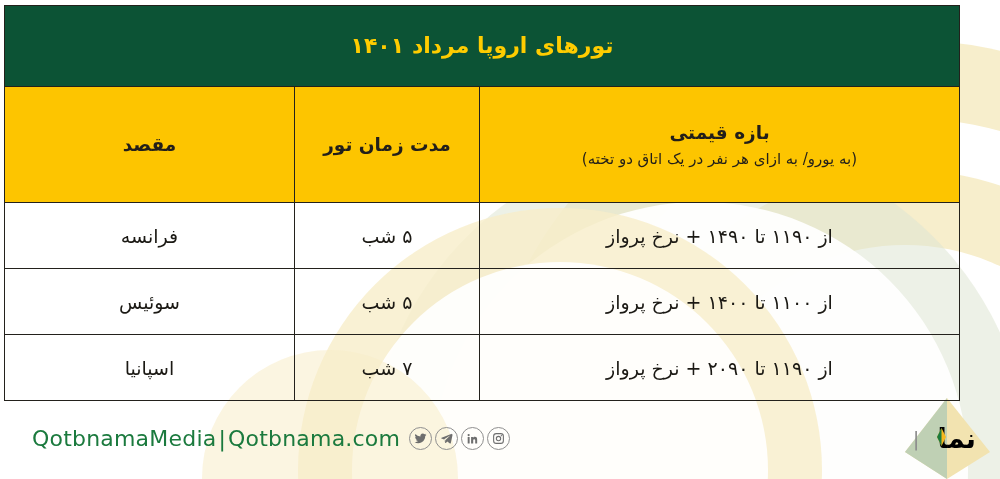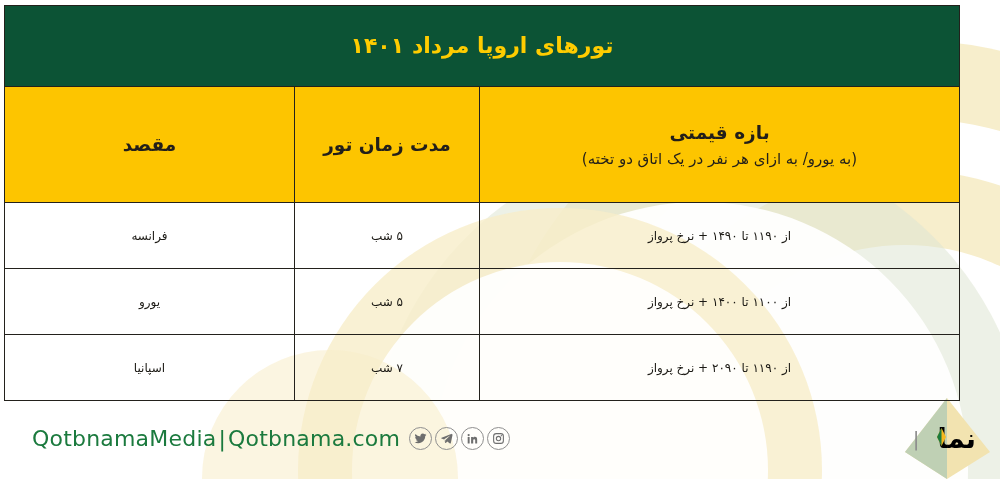--- a/index.html
+++ b/index.html
@@ -83,21 +83,21 @@
     display: block;
     font-size: 15px;
     line-height: 1.6;
     font-weight: normal;
   }
 
   .body-cell {
     background: transparent;
     color: #1b1914;
     height: 65px;
-    font-size: 12px;
+    font-size: 19px;
     font-weight: normal;
   }
 
   
   col.col-dest { width: 290px; }
   col.col-dur  { width: 185px; }
   col.col-price{ width: 480px; }
 
   
   .footer {
@@ -237,21 +237,21 @@
       </thead>
       <tbody>
         <tr>
           <td class="body-cell">از ۱۱۹۰ تا ۱۴۹۰ + نرخ پرواز</td>
           <td class="body-cell">۵ شب</td>
           <td class="body-cell">فرانسه</td>
         </tr>
         <tr>
           <td class="body-cell">از ۱۱۰۰ تا ۱۴۰۰ + نرخ پرواز</td>
           <td class="body-cell">۵ شب</td>
-          <td class="body-cell">یورو</td>
+          <td class="body-cell">سوئیس</td>
         </tr>
         <tr>
           <td class="body-cell">از ۱۱۹۰ تا ۲۰۹۰ + نرخ پرواز</td>
           <td class="body-cell">۷ شب</td>
           <td class="body-cell">اسپانیا</td>
         </tr>
       </tbody>
     </table>
   </div>
 

